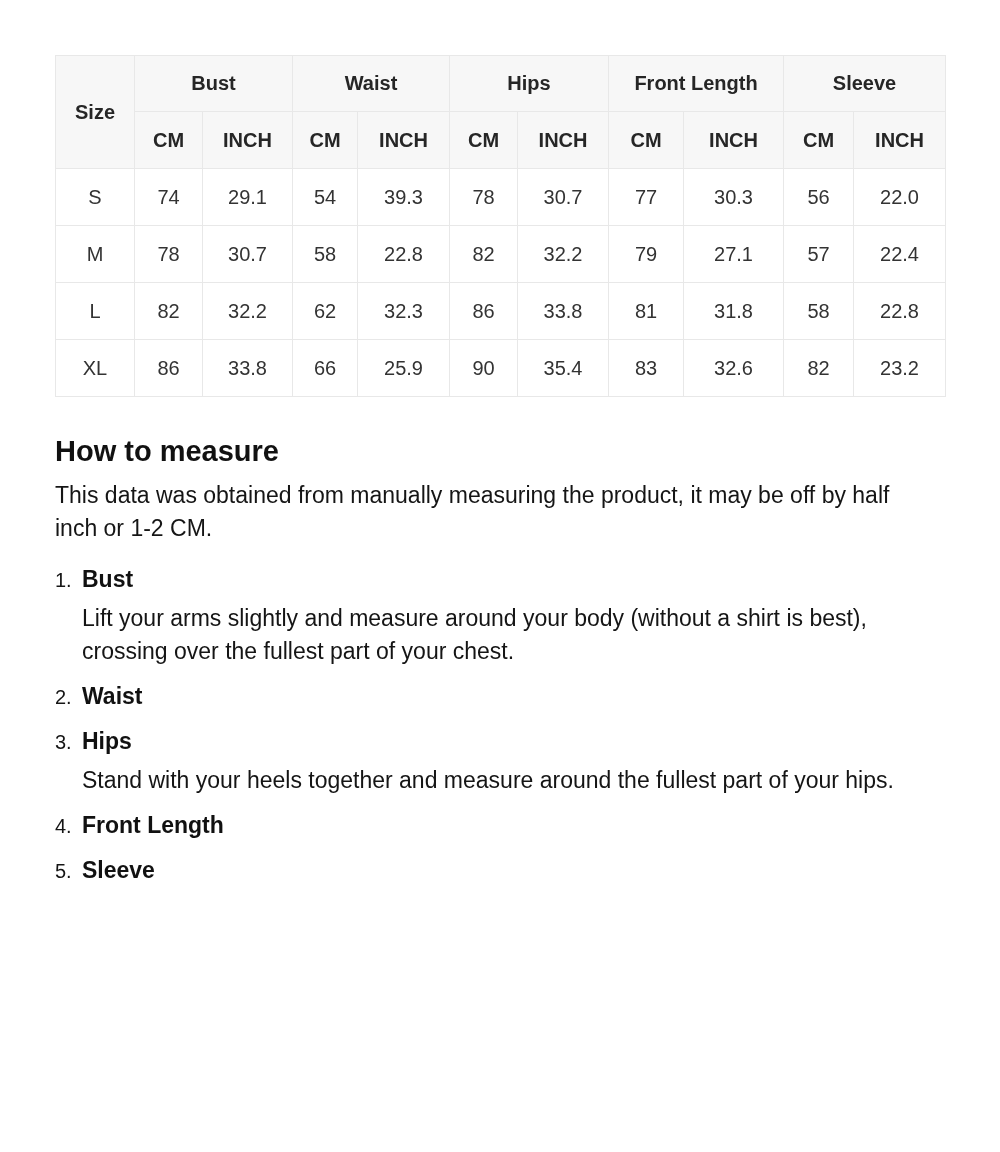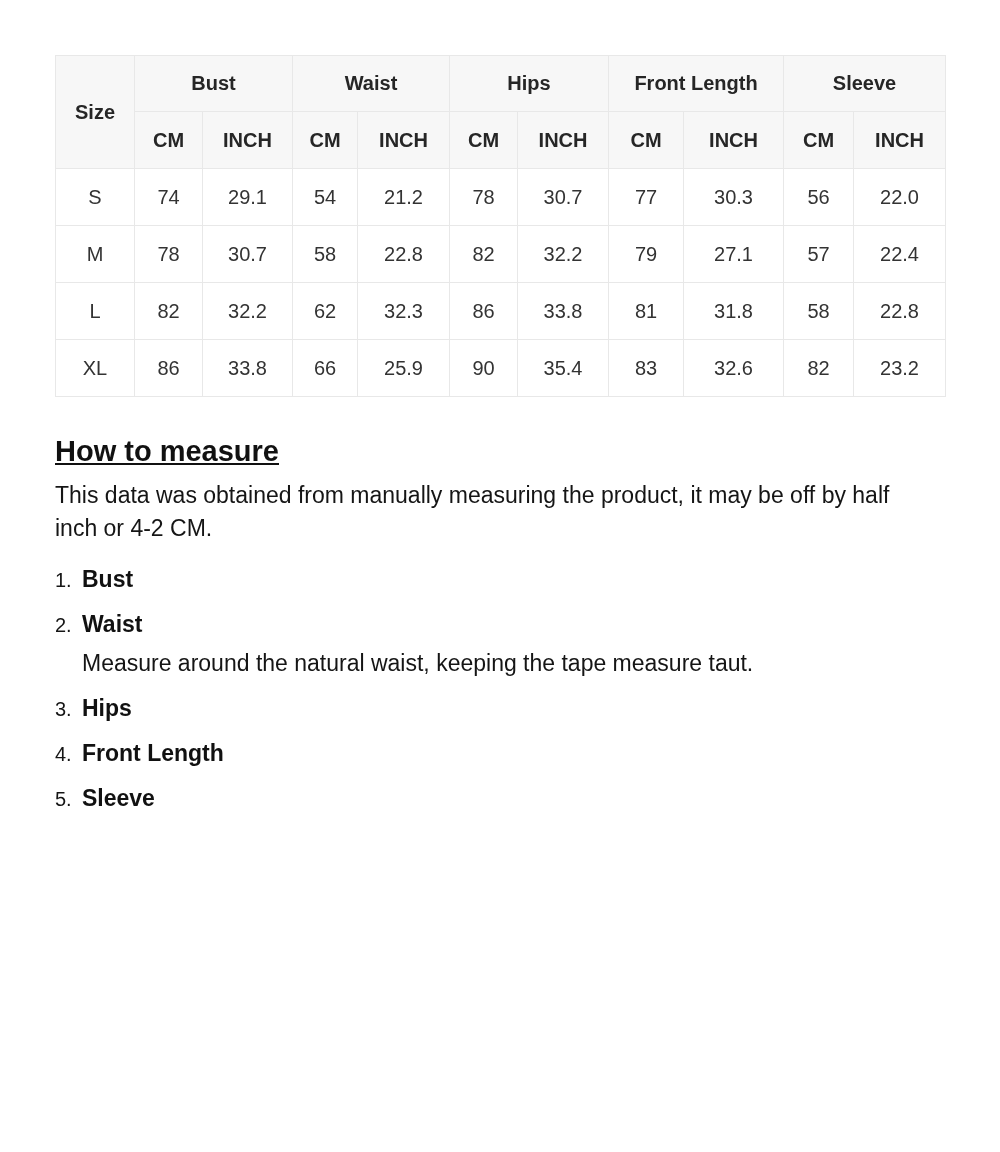--- a/index.html
+++ b/index.html
@@ -48,21 +48,20 @@
   tbody tr { height: 57px; }
   tbody th.size-cell { font-weight: 400; background: #ffffff; }
 
   
   h2.htm-heading {
     margin: 38px 0 0 0;
     font-size: 29px;
     line-height: 32px;
     font-weight: 700;
     color: var(--heading-text);
-    text-decoration: underline;
   }
   p.intro {
     margin: 12px 0 0 0;
     font-size: 23px;
     line-height: 33px;
     max-width: 872px;
     color: var(--body-text);
   }
   .steps { margin-top: 18px; }
   .step + .step { margin-top: 12px; }
@@ -131,21 +130,21 @@
         <th>CM</th>
         <th>INCH</th>
       </tr>
     </thead>
     <tbody>
       <tr>
         <th class="size-cell">S</th>
         <td>74</td>
         <td>29.1</td>
         <td>54</td>
-        <td>21.2</td>
+        <td>39.3</td>
         <td>78</td>
         <td>30.7</td>
         <td>77</td>
         <td>30.3</td>
         <td>56</td>
         <td>22.0</td>
       </tr>
       <tr>
         <th class="size-cell">M</th>
         <td>78</td>
@@ -182,44 +181,45 @@
         <td>35.4</td>
         <td>83</td>
         <td>32.6</td>
         <td>82</td>
         <td>23.2</td>
       </tr>
     </tbody>
   </table>
 
   <h2 class="htm-heading">How to measure</h2>
-  <p class="intro">This data was obtained from manually measuring the product, it may be off by half inch or 4-2 CM.</p>
+  <p class="intro">This data was obtained from manually measuring the product, it may be off by half inch or 1-2 CM.</p>
 
   <div class="steps">
 
     <div class="step">
       <div class="step-head">
         <span class="step-num">1.</span>
         <span class="step-term">Bust</span>
       </div>
+      <p class="step-desc">Lift your arms slightly and measure around your body (without a shirt is best), crossing over the fullest part of your chest.</p>
     </div>
 
     <div class="step">
       <div class="step-head">
         <span class="step-num">2.</span>
         <span class="step-term">Waist</span>
       </div>
-      <p class="step-desc">Measure around the natural waist, keeping the tape measure taut.</p>
     </div>
 
     <div class="step">
       <div class="step-head">
         <span class="step-num">3.</span>
         <span class="step-term">Hips</span>
       </div>
+      <p class="step-desc">Stand with your heels together and measure around the fullest part of your hips.</p>
     </div>
 
     <div class="step">
       <div class="step-head">
         <span class="step-num">4.</span>
         <span class="step-term">Front Length</span>
       </div>
     </div>
 
     <div class="step">

